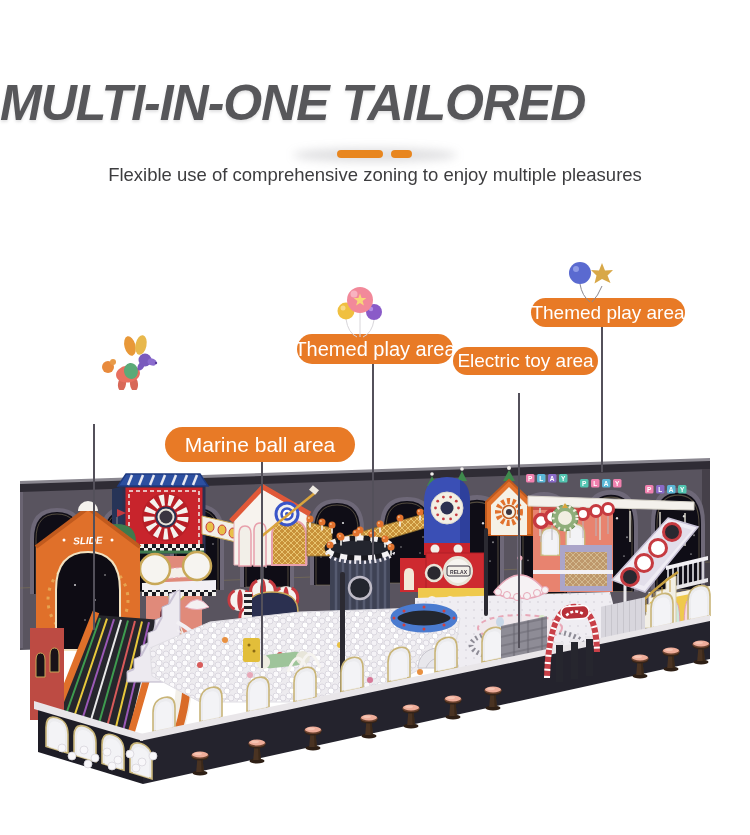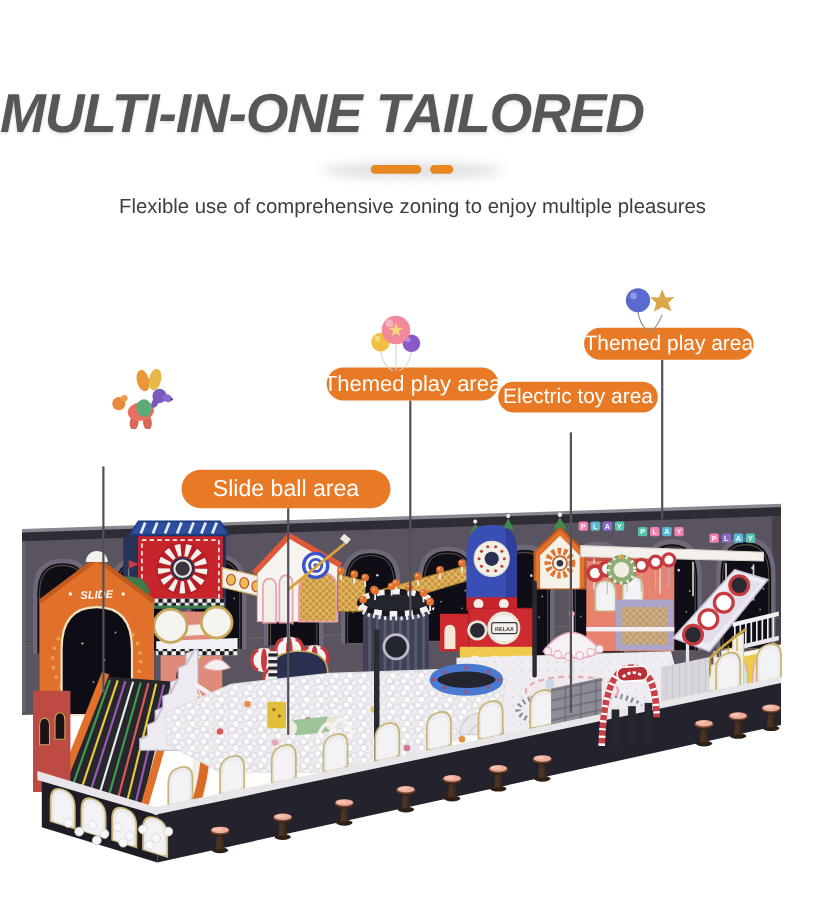--- a/index.html
+++ b/index.html
@@ -6,21 +6,21 @@
   #stage{position:relative;width:750px;height:835px;background:#ffffff;overflow:hidden;
          font-family:"Liberation Sans",sans-serif;}
   .title{position:absolute;left:0;top:74px;width:750px;text-align:left;
          font-size:50px;font-weight:bold;font-style:italic;color:#57575A;
          letter-spacing:-1px;text-shadow:0 2px 3px rgba(90,90,95,.18);white-space:nowrap;}
   .divider-shadow{position:absolute;left:293px;top:148px;width:164px;height:14px;
          background:rgba(110,110,118,.22);border-radius:50%;filter:blur(5px);}
   .dash{position:absolute;top:150px;height:7.5px;border-radius:4px;background:#E8861F;}
   .dash.long{left:337px;width:46px;}
   .dash.short{left:391px;width:21px;}
-  .subtitle{position:absolute;left:0;top:177px;width:750px;text-align:center;
+  .subtitle{position:absolute;left:0;top:164px;width:750px;text-align:center;
          font-size:18.5px;color:#3D3D3F;}
   .pill{position:absolute;background:#E87A26;color:#fff;font-weight:normal;
         border-radius:999px;display:flex;align-items:center;justify-content:center;
         z-index:4;white-space:nowrap;}
   .leader{position:absolute;width:2px;background:#53505A;z-index:3;}
   .deco{position:absolute;z-index:4;}
   #scene{position:absolute;left:0;top:440px;z-index:1;}
 </style>
 </head>
 <body>
@@ -629,21 +629,21 @@
         <use href="#stool" transform="translate(701,662)"></use>
     </g>
   </svg>
 
   <div class="leader" style="left:93px;top:424px;height:206px;"></div>
   <div class="leader" style="left:261px;top:462px;height:206px;"></div>
   <div class="leader" style="left:372px;top:364px;height:196px;"></div>
   <div class="leader" style="left:518px;top:393px;height:255px;"></div>
   <div class="leader" style="left:601px;top:327px;height:145px;"></div>
 
-  <div class="pill" style="left:165px;top:427px;width:190px;height:35px;font-size:21px;">Slide ball area</div>
+  <div class="pill" style="left:165px;top:427px;width:190px;height:35px;font-size:21px;">Marine ball area</div>
   <div class="pill" style="left:297px;top:334px;width:156px;height:30px;font-size:20px;">Themed play area</div>
   <div class="pill" style="left:453px;top:347px;width:145px;height:28px;font-size:19px;">Electric toy area</div>
   <div class="pill" style="left:531px;top:298px;width:154px;height:29px;font-size:19px;">Themed play area</div>
 
   <svg class="deco" style="left:98px;top:334px;" width="64" height="56" viewBox="0 0 64 56">
     <circle cx="10" cy="33" r="6" fill="#E88A3C"></circle>
     <circle cx="15" cy="28" r="3" fill="#E89A48"></circle>
     <ellipse cx="24" cy="50" rx="4" ry="7" fill="#D86858" transform="rotate(8 24 50)"></ellipse>
     <ellipse cx="36" cy="50" rx="4" ry="7" fill="#D86858" transform="rotate(-5 36 50)"></ellipse>
     <ellipse cx="30" cy="40" rx="12" ry="8.5" fill="#E87060" transform="rotate(-8 30 40)"></ellipse>

